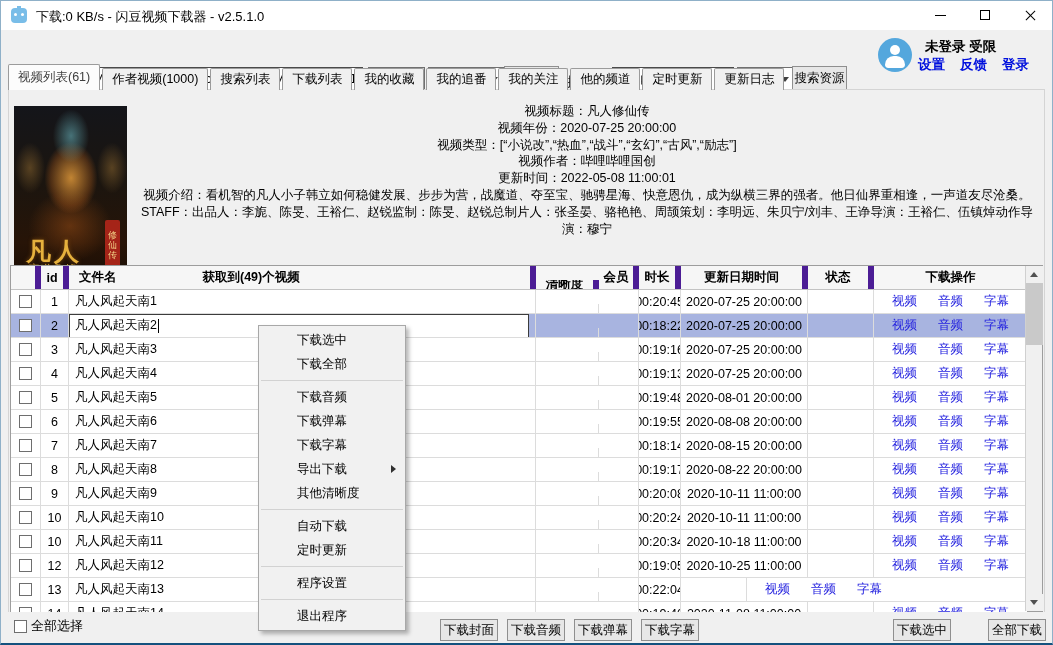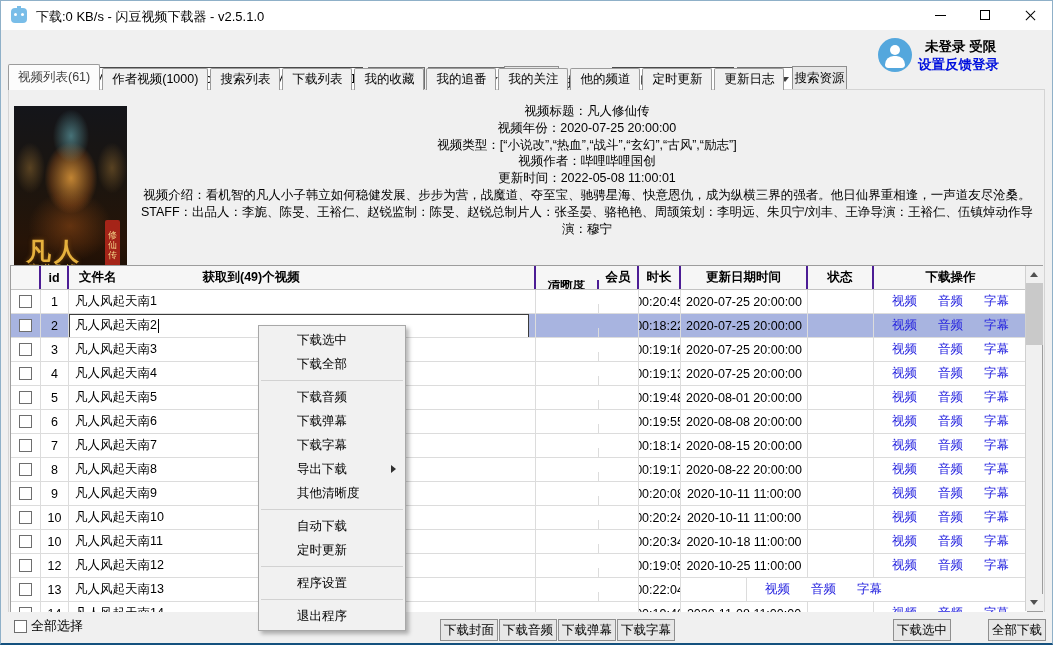--- a/index.html
+++ b/index.html
@@ -35,21 +35,21 @@
   .combo .arr { position:absolute; right:5px; top:9px; width:0; height:0; border-left:4px solid transparent; border-right:4px solid transparent; border-top:5px solid #404040; }
   .tb-btn { position:absolute; top:36px; height:25px; background:#e7e7e7; border:1px solid #8f8f8f; font-size:12.5px; text-align:center; line-height:23px; }
   .btn-parse { left:504px; width:55px; }
   .btn-search { left:792px; width:55px; }
 
   
   .avatar { position:absolute; left:878px; top:38px; width:34px; height:34px; border-radius:50%; background:#54a7dd; z-index:5; }
   .avatar:before { content:""; position:absolute; left:12px; top:7px; width:10px; height:10px; border-radius:50%; background:#fff; }
   .avatar:after { content:""; position:absolute; left:7px; top:18px; width:20px; height:12px; border-radius:10px 10px 4px 4px; background:#fff; }
   .acc-status { position:absolute; left:925px; top:38px; font-weight:bold; font-size:13.5px; z-index:5; }
-  .acc-links { position:absolute; left:918px; top:56px; display:flex; font-weight:bold; font-size:13.5px; color:#0010dd; z-index:5; }
+  .acc-links { position:absolute; left:918px; top:56px; display:flex; gap:15px; font-weight:bold; font-size:13.5px; color:#0010dd; z-index:5; }
   .acc-links span { cursor:pointer; }
 
   
   .tabs { position:absolute; left:8px; top:64px; display:flex; align-items:flex-end; gap:2px; height:26px; z-index:3; }
   .tab { height:22px; line-height:21px; padding:0 9px; border:1px solid #9b9b9b; border-bottom:none; border-radius:2px 2px 0 0; background:#f0f0f0; white-space:nowrap; }
   .tab.active { height:26px; line-height:25px; background:#fcfcfc; color:#404040; }
   .tabpage { position:absolute; left:8px; top:89px; width:1037px; height:554px; background:#f0f0f0; border:1px solid #d4d4d4; }
 
   
   .poster { position:absolute; left:14px; top:106px; width:113px; height:190px; overflow:hidden; background:
@@ -60,21 +60,21 @@
       radial-gradient(ellipse 52px 44px at 56px 120px, rgba(150,75,20,.55), transparent 80%),
       linear-gradient(180deg,#14151a 0%,#1b150f 40%,#271407 72%,#150b04 100%); }
   .poster-title { position:absolute; left:12px; bottom:28px; font-size:25px; font-weight:bold; color:#e6b13d; letter-spacing:3px; text-shadow:0 0 4px #7a4a10; }
   .poster-sub { position:absolute; left:14px; bottom:19px; font-size:11.5px; color:#d2a338; letter-spacing:1px; }
   .poster-seal { position:absolute; right:7px; bottom:26px; width:15px; padding:10px 1px; background:#a52418; color:#f3d488; font-size:9px; line-height:10px; text-align:center; border-radius:2px; }
   .info-block { position:absolute; left:133px; top:103px; width:908px; line-height:16.8px; font-size:12.5px;text-align:center; }
 
   
   .grid { position:absolute; left:10px; top:265px; width:1033px; height:347px; background:#fff; border:1px solid #9d9d9d; }
   .thead { display:flex; height:24px; background:#f6f6f6; border-bottom:1px solid #c3c3c3; font-weight:bold; }
-  .thead .cell { display:flex; align-items:center; justify-content:center; border-right:2px solid #4c1d95; overflow:hidden; white-space:nowrap; }
+  .thead .cell { display:flex; align-items:center; justify-content:center; border-right:6px solid #4c1d95; overflow:hidden; white-space:nowrap; }
   .tbody { position:absolute; left:0; top:24px; width:1016px; height:322px; overflow:hidden; }
   .trow { display:flex; height:24px; border-bottom:1px solid #dcdcdc; background:#fff; }
   .trow.selected { background:#a8b4e0; }
   .trow .cell { display:flex; align-items:center; border-right:1px solid #dcdcdc; overflow:hidden; white-space:nowrap; }
   .c-check { width:30px; justify-content:center; }
   .c-id { width:28px; justify-content:center; }
   .c-name { width:467px; padding-left:6px; }
   .c-res { width:63px;margin-top:14px; } .c-vip { width:40px; }
   .c-time { width:42px; justify-content:center; }
   .c-date { width:127px; justify-content:center; }
@@ -97,21 +97,21 @@
 
   
   .ctxmenu { position:absolute; left:258px; top:325px; width:148px; background:#f1f1f1; border:1px solid #a8a8a8; box-shadow:3px 3px 4px rgba(0,0,0,.28); padding:2px 0; z-index:50; }
   .mi { position:relative; height:24px; line-height:24px; padding-left:38px; font-size:12.5px; cursor:pointer; }
   .mi .sub-arr { position:absolute; right:9px; top:8px; width:0; height:0; border-top:4px solid transparent; border-bottom:4px solid transparent; border-left:5px solid #303030; }
   .msep { height:1px; background:#d2d2d2; margin:4px 2px; }
 
   
   .bottombar { position:absolute; left:0; top:612px; width:1053px; height:31px; background:#f0f0f0; }
   .selall { position:absolute; left:14px; top:5px; display:flex; align-items:center; gap:4px; font-size:13px; }
-  .bb-group { position:absolute; top:7px; display:flex; gap:1px; }
+  .bb-group { position:absolute; top:7px; display:flex; gap:9px; }
   .bb-left { left:440px; } .bb-right { left:893px; gap:37px; }
   .bb-btn { width:58px; height:22px; background:#e7e7e7; border:1px solid #8f8f8f; font-size:12.5px; text-align:center; line-height:20px; cursor:pointer; white-space:nowrap; }
 </style>
 </head>
 <body>
 
 <div class="titlebar">
   <div class="app-icon"></div>
   <div class="title-text">下载:0 KB/s - 闪豆视频下载器 - v2.5.1.0</div>
   <div class="winbtn min">

